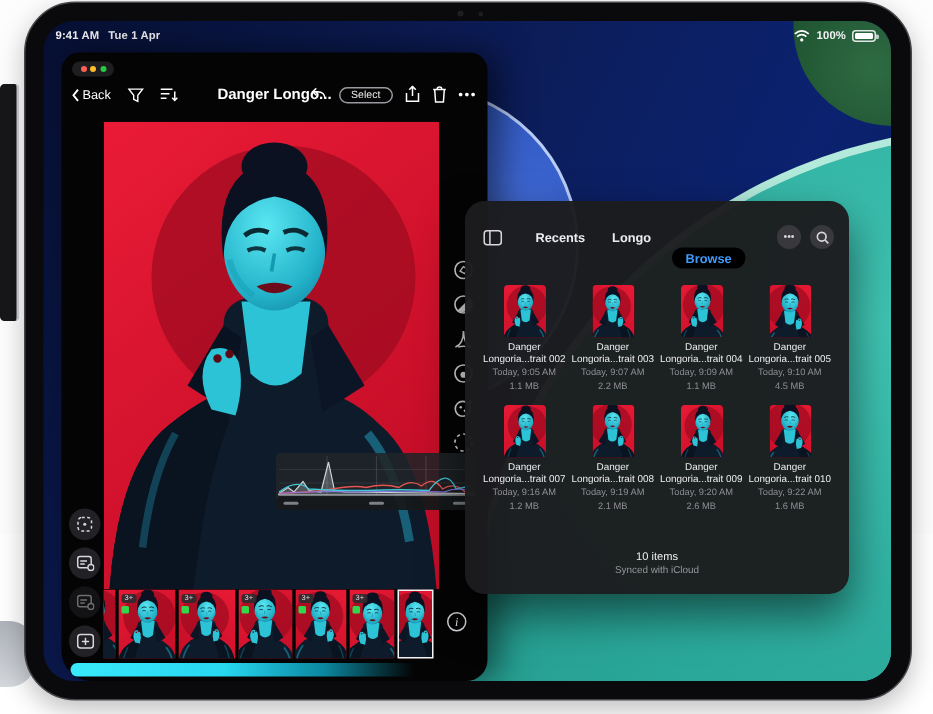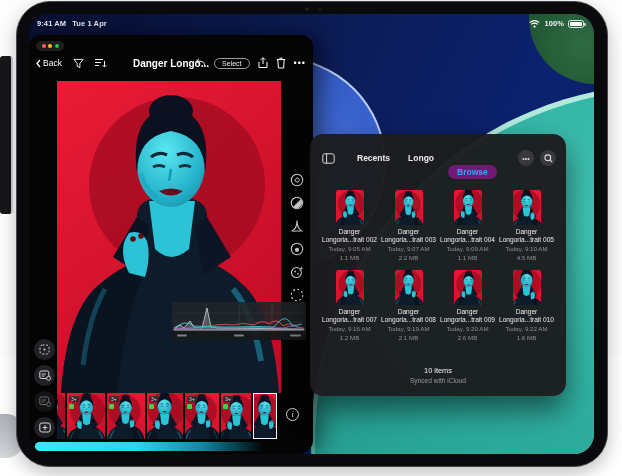--- a/index.html
+++ b/index.html
@@ -39,21 +39,21 @@
     display:flex; justify-content:space-between; align-items:center;
     color:#f2f2f5; font-size:7.5px; font-weight:700; letter-spacing:.1px; z-index:5; }
   .statusbar .left { display:flex; gap:6px; }
   .statusbar .right { display:flex; gap:4px; align-items:center; }
   .batt { width:16px; height:8px; border:1px solid rgba(255,255,255,.85); border-radius:2.5px; position:relative; }
   .batt::before { content:""; position:absolute; inset:1px; background:#fff; border-radius:1px; }
   .batt::after { content:""; position:absolute; right:-3px; top:2px; width:2px; height:3px;
     background:rgba(255,255,255,.7); border-radius:0 1px 1px 0; }
 
   
-  .editor { position:absolute; left:0; top:21px; width:284px; bottom:0; background:#040405;
+  .editor { position:absolute; left:12px; top:21px; width:284px; bottom:0; background:#040405;
     border-radius:12px 12px 14px 20px; box-shadow:8px 0 22px rgba(0,0,0,.5); z-index:6; }
   .traffic { position:absolute; left:7px; top:6px; width:28px; height:10px; background:#1e1e21;
     border-radius:5px; display:flex; align-items:center; justify-content:center; gap:2.5px; }
   .traffic i { width:4px; height:4px; border-radius:50%; display:block; }
   .toolbar { position:absolute; left:0; right:0; top:18px; height:20px; display:flex;
     align-items:center; padding:0 7px; color:#fff; }
   .tb-left { display:flex; align-items:center; gap:11px; }
   .tb-right { display:flex; align-items:center; gap:8px; margin-left:auto; }
   .back { display:flex; align-items:center; gap:2px; font-size:8.5px; color:#fefefe; }
   .tb-title { position:absolute; left:50%; transform:translateX(-50%); font-size:10px; font-weight:700; }
@@ -94,21 +94,21 @@
 
   .accent-strip { position:absolute; left:6px; right:6px; bottom:3px; height:9px; border-radius:5px;
     background:linear-gradient(90deg,#39e9fc 0%,#27d6ef 38%,#0b87a0 62%,rgba(4,18,26,0) 84%); }
 
   
   .files { position:absolute; left:281px; top:120px; width:256px; height:262px;
     background:rgba(28,28,30,.97); border-radius:13px; box-shadow:0 14px 30px rgba(0,0,0,.55); z-index:7; }
   .files-header { display:flex; align-items:center; padding:3px 10px 4px 12px; gap:10px; }
   .f-tabs { display:flex; align-items:center; gap:10px; margin-left:8px; }
   .f-tab { font-size:8.5px; color:#ececef; font-weight:600; padding:2px 4px; }
-  .f-tab.active { background:#701a75; border-radius:9px; padding:2px 9px; color:#409cff;margin-top:28px; }
+  .f-tab.active { background:#000000; border-radius:9px; padding:2px 9px; color:#409cff;margin-top:28px; }
   .f-hbtns { margin-left:auto; display:flex; gap:6px; }
   .round-btn { width:16px; height:16px; border-radius:50%; background:#39393d; display:flex;
     align-items:center; justify-content:center; color:#d9d9dd; font-size:7px; }
   .files-grid { display:grid; grid-template-columns:repeat(4,1fr); row-gap:9px;
     padding:7px 10px 0 10px; }
   .file-cell { display:flex; flex-direction:column; align-items:center; }
   .file-thumb { width:28px; height:35px; border-radius:2.5px; overflow:hidden; background:#1a0409; }
   .file-thumb svg { width:100%; height:100%; display:block; }
   .file-name { margin-top:3px; text-align:center; color:#ededf0; font-size:6.6px; line-height:8px; }
   .file-meta { color:#8e8e93; font-size:6.2px; line-height:7.5px; text-align:center; margin-top:1px; }

